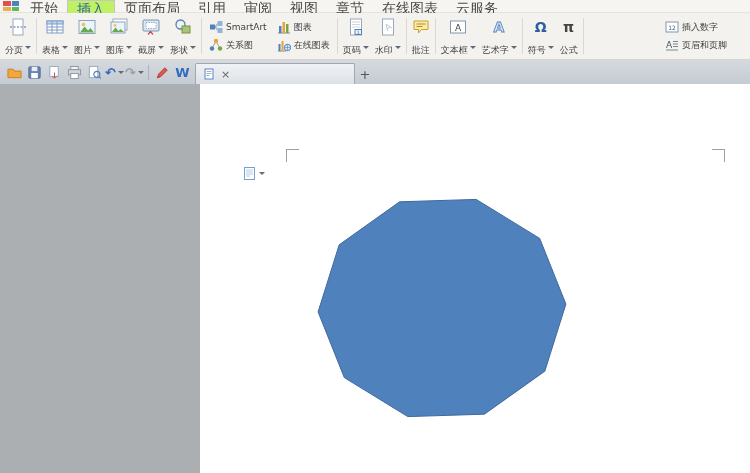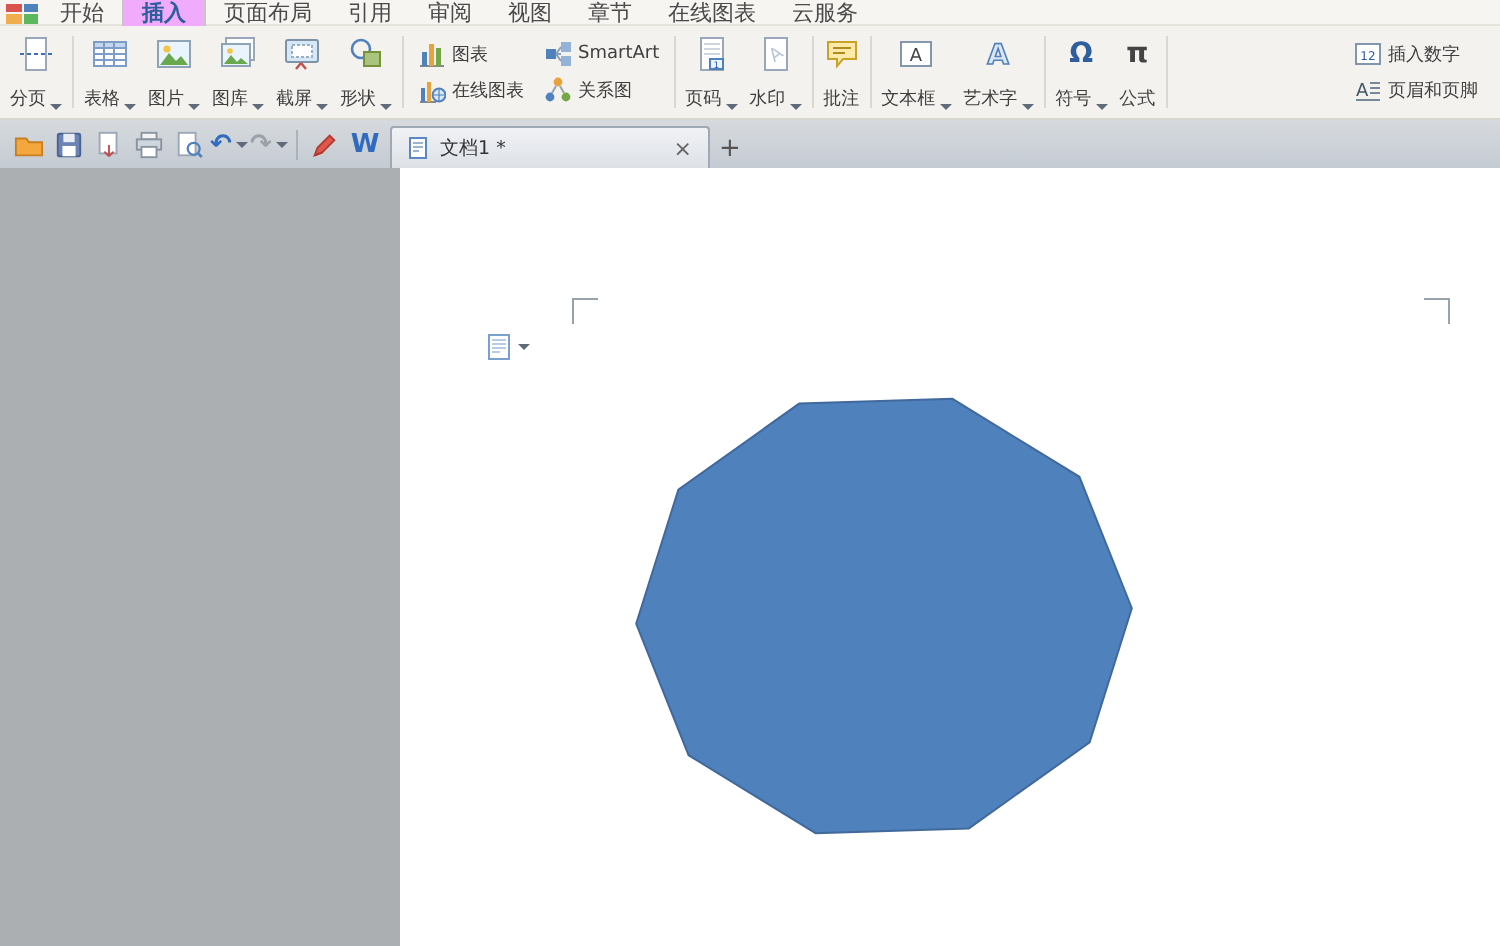--- a/index.html
+++ b/index.html
@@ -1,33 +1,33 @@
 <!DOCTYPE html>
 <html><head>
 <meta charset="utf-8">
 <style>
   *{box-sizing:border-box;margin:0;padding:0}
   html,body{width:750px;height:473px;overflow:hidden}
   body{font-family:"DejaVu Sans","Liberation Sans",sans-serif;background:#abafb2;display:grid;grid-template-rows:13px 47px 24px 1fr}
 
   
-  .menubar{background:#f7f5f2;border-bottom:1px solid #e6e2dc;display:flex;align-items:center;font-size:11px;color:#4a4a4a}
+  .menubar{background:#f7f5f2;border-bottom:1px solid #e6e2dc;display:flex;align-items:flex-start;font-size:14px;color:#4a4a4a}
   .appicon{width:16px;height:10px;margin:1px 2px 0 3px;display:grid;grid-template-columns:1fr 1fr;grid-template-rows:1fr 1fr;gap:1px}
   .appicon i{display:block}
   .mtab{padding:0 9px;display:flex;align-items:center;cursor:default;white-space:nowrap}
-  .mtab.active{background:#f0abfc;border:1px solid #c9c5bf;border-bottom:none;color:#2f5e9e;font-weight:bold}
+  .mtab.active{background:#bef264;border:1px solid #c9c5bf;border-bottom:none;color:#2f5e9e;font-weight:normal}
 
   
   .ribbon{background:#f4f2ef;border-bottom:1px solid #d8d4ce;display:flex;align-items:stretch;padding:1px 2px;font-size:9px;color:#3f3f3f}
   .rb-item{display:flex;flex-direction:column;align-items:center;justify-content:space-between;padding:4px 3px 3px;white-space:nowrap}
-  .rb-lb{display:flex;align-items:flex-end;line-height:1}
+  .rb-lb{display:flex;align-items:flex-start;line-height:1}
   .car{display:inline-block;width:0;height:0;border-left:3px solid transparent;border-right:3px solid transparent;border-top:3px solid #5f6b78;margin-left:2px}
   .sep{width:1px;background:#dbd7d1;margin:4px 2px}
   .rb-col{display:flex;flex-direction:column;justify-content:center;gap:2px;padding:0 2px}
-  .rb-col.right{margin-left:auto;margin-right:4px}
+  .rb-col.right{margin-left:auto;margin-right:16px}
   .rb-small{display:flex;align-items:center;gap:3px;padding:1px 3px;white-space:nowrap}
   .icn{width:18px;height:18px;display:block}
   .icn14{width:14px;height:14px;display:block}
   .big-glyph{font-size:14px;line-height:18px;font-weight:bold}
   .g-blue{color:#2f5e9e}.g-dark{color:#444}
 
   
   .tabband{background:linear-gradient(#d6dade,#c5cbd3);display:flex;align-items:flex-end;padding:0 2px}
   .qicons{display:flex;align-items:center;gap:1px;padding:0 3px;height:100%}
   .qbtn{width:19px;height:19px;display:flex;align-items:center;justify-content:center}
@@ -156,58 +156,58 @@
         <span>形状</span>
         <i class="car"></i>
       </span>
   </div>
 
   <div class="sep"></div>
 
   <div class="rb-col">
     <div class="rb-small">
       <span class="icn14"><svg viewBox="0 0 14 14">
+            <rect x="1" y="4.5" width="5" height="5" fill="#4f81bd"></rect>
+            <rect x="8.5" y="1" width="5" height="5" fill="#95b3d7"></rect>
+            <rect x="8.5" y="8" width="5" height="5" fill="#95b3d7"></rect>
+            <path d="M6 7h2.5M6 7l2.5-3.5M6 7l2.5 3.5" stroke="#8aa0b8" fill="none"></path>
+          </svg></span>
+      <span>SmartArt</span>
+    </div>
+    <div class="rb-small">
+      <span class="icn14"><svg viewBox="0 0 14 14">
+            <path d="M6 5L4 8.5M8 5l2 3.5" stroke="#99a3ae"></path>
+            <circle cx="7" cy="3" r="2.2" fill="#e8a33d"></circle>
+            <circle cx="3" cy="10.5" r="2.2" fill="#4f81bd"></circle>
+            <circle cx="11" cy="10.5" r="2.2" fill="#76a747"></circle>
+          </svg></span>
+      <span>关系图</span>
+    </div>
+  </div>
+  <div class="rb-col">
+    <div class="rb-small">
+      <span class="icn14"><svg viewBox="0 0 14 14">
             <path d="M1 13h12" stroke="#888"></path>
             <rect x="2" y="6" width="2.5" height="7" fill="#4f81bd"></rect>
             <rect x="5.5" y="2" width="2.5" height="11" fill="#e8a33d"></rect>
             <rect x="9" y="4" width="2.5" height="9" fill="#76a747"></rect>
           </svg></span>
       <span>图表</span>
     </div>
     <div class="rb-small">
       <span class="icn14"><svg viewBox="0 0 14 14">
             <path d="M1 13h8" stroke="#888"></path>
             <rect x="1.5" y="6" width="2" height="7" fill="#4f81bd"></rect>
             <rect x="4.5" y="3" width="2" height="10" fill="#e8a33d"></rect>
             <circle cx="10.5" cy="9.5" r="3.2" fill="#d9e7f5" stroke="#4f81bd"></circle>
             <path d="M7.3 9.5h6.4M10.5 6.3v6.4" stroke="#4f81bd" stroke-width=".6"></path>
           </svg></span>
       <span>在线图表</span>
     </div>
   </div>
-  <div class="rb-col">
-    <div class="rb-small">
-      <span class="icn14"><svg viewBox="0 0 14 14">
-            <rect x="1" y="4.5" width="5" height="5" fill="#4f81bd"></rect>
-            <rect x="8.5" y="1" width="5" height="5" fill="#95b3d7"></rect>
-            <rect x="8.5" y="8" width="5" height="5" fill="#95b3d7"></rect>
-            <path d="M6 7h2.5M6 7l2.5-3.5M6 7l2.5 3.5" stroke="#8aa0b8" fill="none"></path>
-          </svg></span>
-      <span>SmartArt</span>
-    </div>
-    <div class="rb-small">
-      <span class="icn14"><svg viewBox="0 0 14 14">
-            <path d="M6 5L4 8.5M8 5l2 3.5" stroke="#99a3ae"></path>
-            <circle cx="7" cy="3" r="2.2" fill="#e8a33d"></circle>
-            <circle cx="3" cy="10.5" r="2.2" fill="#4f81bd"></circle>
-            <circle cx="11" cy="10.5" r="2.2" fill="#76a747"></circle>
-          </svg></span>
-      <span>关系图</span>
-    </div>
-  </div>
 
   <div class="sep"></div>
 
   <div class="rb-item">
     <span class="icn"><svg viewBox="0 0 18 18">
           <rect x="3.5" y="1" width="11" height="16" fill="#fff" stroke="#9aa7b8"></rect>
           <path d="M5 4h8M5 6.5h8M5 9h8" stroke="#cdd5de"></path>
           <rect x="8" y="11.5" width="6.5" height="5" fill="#eef3fa" stroke="#4f81bd"></rect>
           <text x="11.2" y="15.8" font-size="4.5" text-anchor="middle" fill="#2f5e9e">1</text>
         </svg></span>
@@ -348,21 +348,20 @@
       </span>
     <span class="qbtn">
         <span class="qglyph u-blue">W</span>
       </span>
   </div>
   <div class="doctab">
     <svg width="12" height="12" viewBox="0 0 12 12">
         <rect x="2" y="1" width="8" height="10" fill="#fff" stroke="#5b87c5"></rect>
         <path d="M3.5 3.5h5M3.5 5.5h5M3.5 7.5h3" stroke="#9ab4d0"></path>
       </svg>
-    <span class="ttl">文档1 *</span>
     <span class="tclose">×</span>
   </div>
   <div class="addtab">+</div>
 </div>
 
 <div class="docarea">
   <div class="page">
     <div class="cmark-l"></div>
     <div class="cmark-r"></div>
     <div class="objicon">

